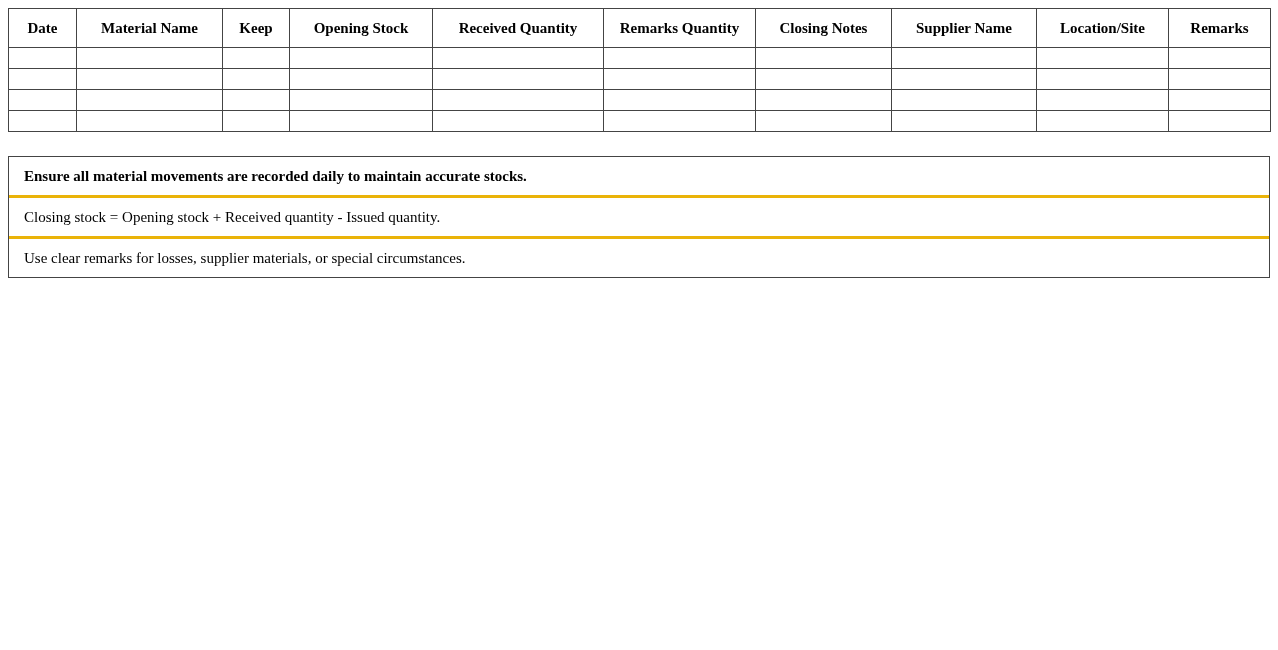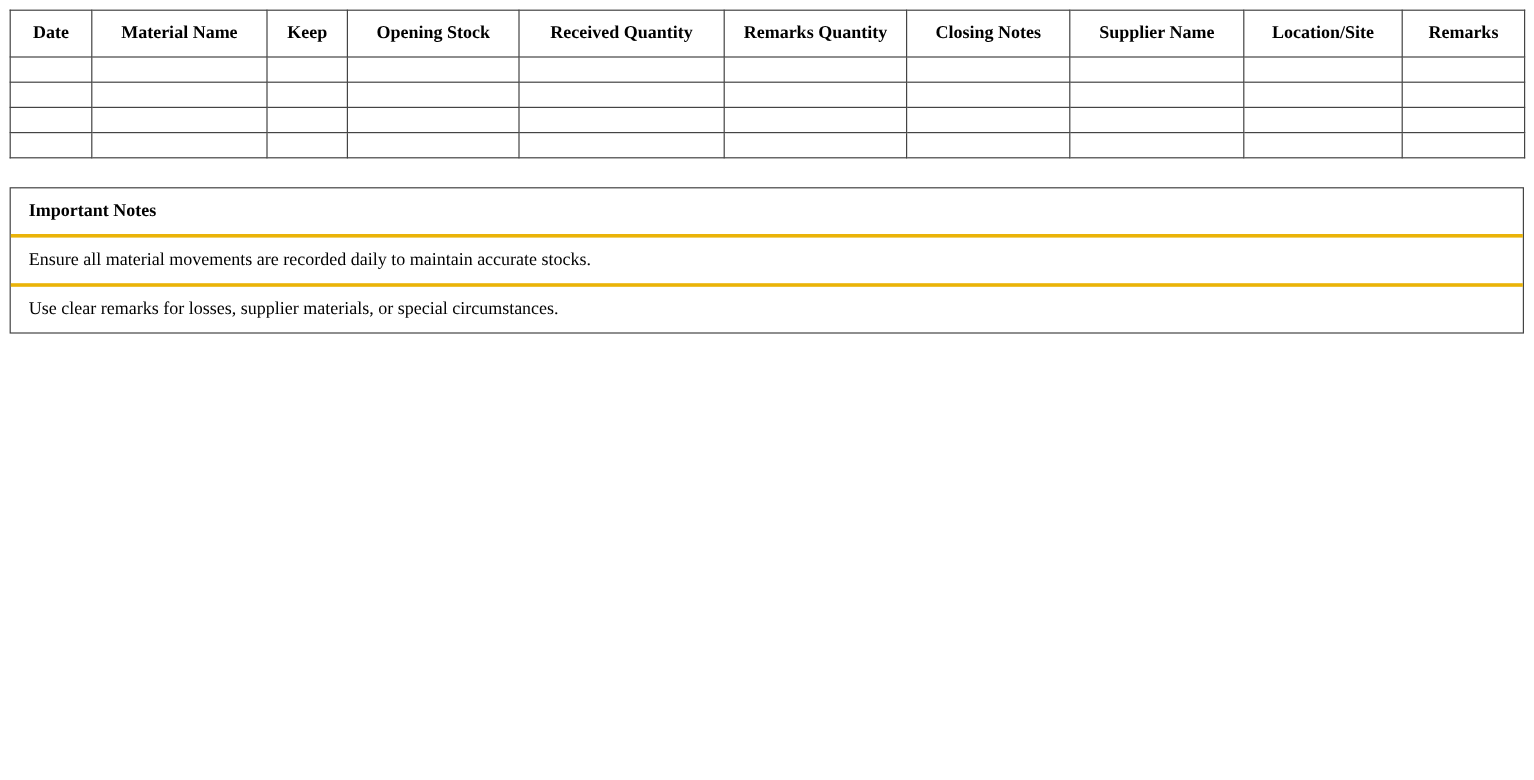--- a/index.html
+++ b/index.html
@@ -105,17 +105,17 @@
           <td></td>
           <td></td>
           <td></td>
           <td></td>
           <td></td>
         </tr>
       </tbody>
   </table>
 
   <div class="notes">
-    <div class="note-row">Important Notes</div>
     <div class="note-row">Ensure all material movements are recorded daily to maintain accurate stocks.</div>
+    <div class="note-row">Closing stock = Opening stock + Received quantity - Issued quantity.</div>
     <div class="note-row">Use clear remarks for losses, supplier materials, or special circumstances.</div>
   </div>
 </div>
 
 </body></html>

